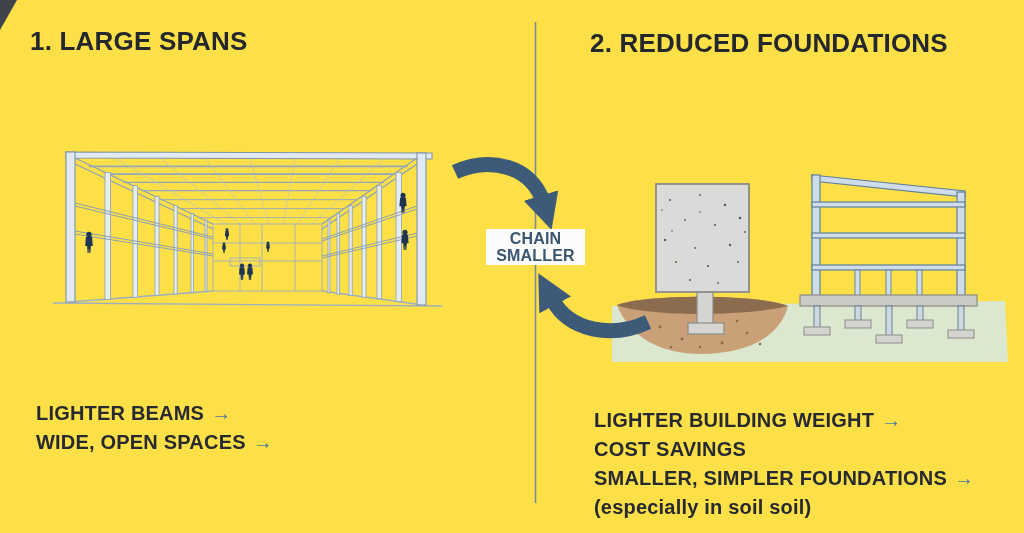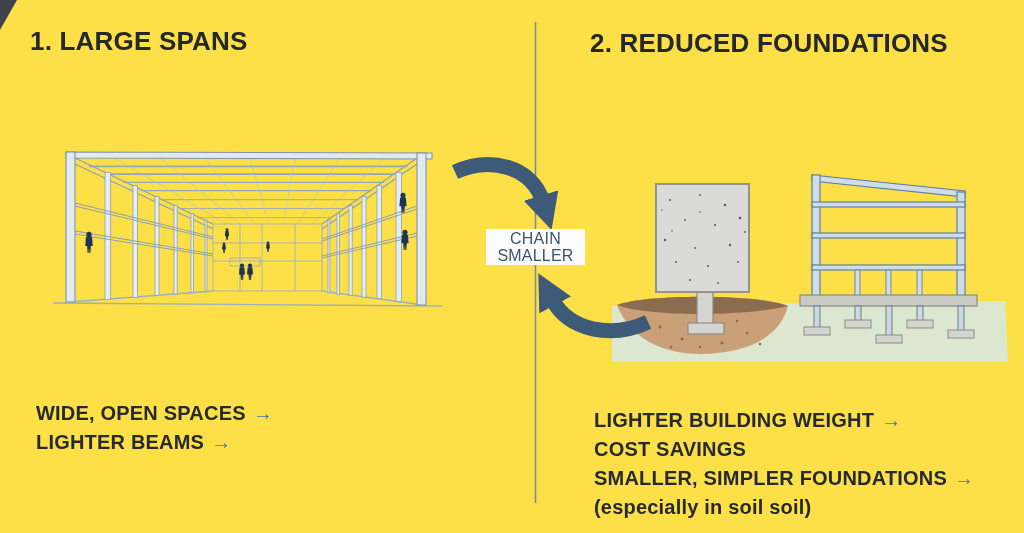--- a/index.html
+++ b/index.html
@@ -15,21 +15,21 @@
   .title-right{left:582px;top:28px;margin-left:8px;}
   .benefits{
     position:absolute;font-size:20px;font-weight:700;color:#262a30;
     line-height:29px;white-space:nowrap;z-index:4;letter-spacing:.2px;
   }
   .benefits-left{left:36px;top:399px;}
   .benefits-right{left:594px;top:406px;}
   .benefit-row .arr{color:#4677a6;margin-left:7px;font-weight:700;}
   .chain-label{
     position:absolute;left:486px;top:229px;width:99px;text-align:center;
-    font-size:16px;font-weight:400;color:#3b5570;line-height:17px;
+    font-size:16px;font-weight:700;color:#3b5570;line-height:17px;
     letter-spacing:.2px;background:#fcfcfb;z-index:3;padding:1px 0;
   }
   .abs{position:absolute;}
   .z1{z-index:1;} .z2{z-index:2;}
 </style>
 </head>
 <body>
 
 <div class="stage">
 
@@ -225,25 +225,25 @@
     <path d="M648,322 C612,339 569,331 552,299" fill="none" stroke="#3d5a78" stroke-width="15" marker-end="url(#ah)"></path>
   </svg>
 
   <div class="chain-label">
     <div>CHAIN</div>
     <div>SMALLER</div>
   </div>
 
   <div class="benefits benefits-left">
     <div class="benefit-row">
+      <span>LIGHTER BEAMS</span><span class="arr">→</span>
+    </div>
+    <div class="benefit-row">
       <span>WIDE, OPEN SPACES</span><span class="arr">→</span>
     </div>
-    <div class="benefit-row">
-      <span>LIGHTER BEAMS</span><span class="arr">→</span>
-    </div>
   </div>
 
   <div class="benefits benefits-right">
     <div class="benefit-row">
       <span>LIGHTER BUILDING WEIGHT</span><span class="arr">→</span>
     </div>
     <div class="benefit-row">
       <span>COST SAVINGS</span><span class="arr"></span>
     </div>
     <div class="benefit-row">

